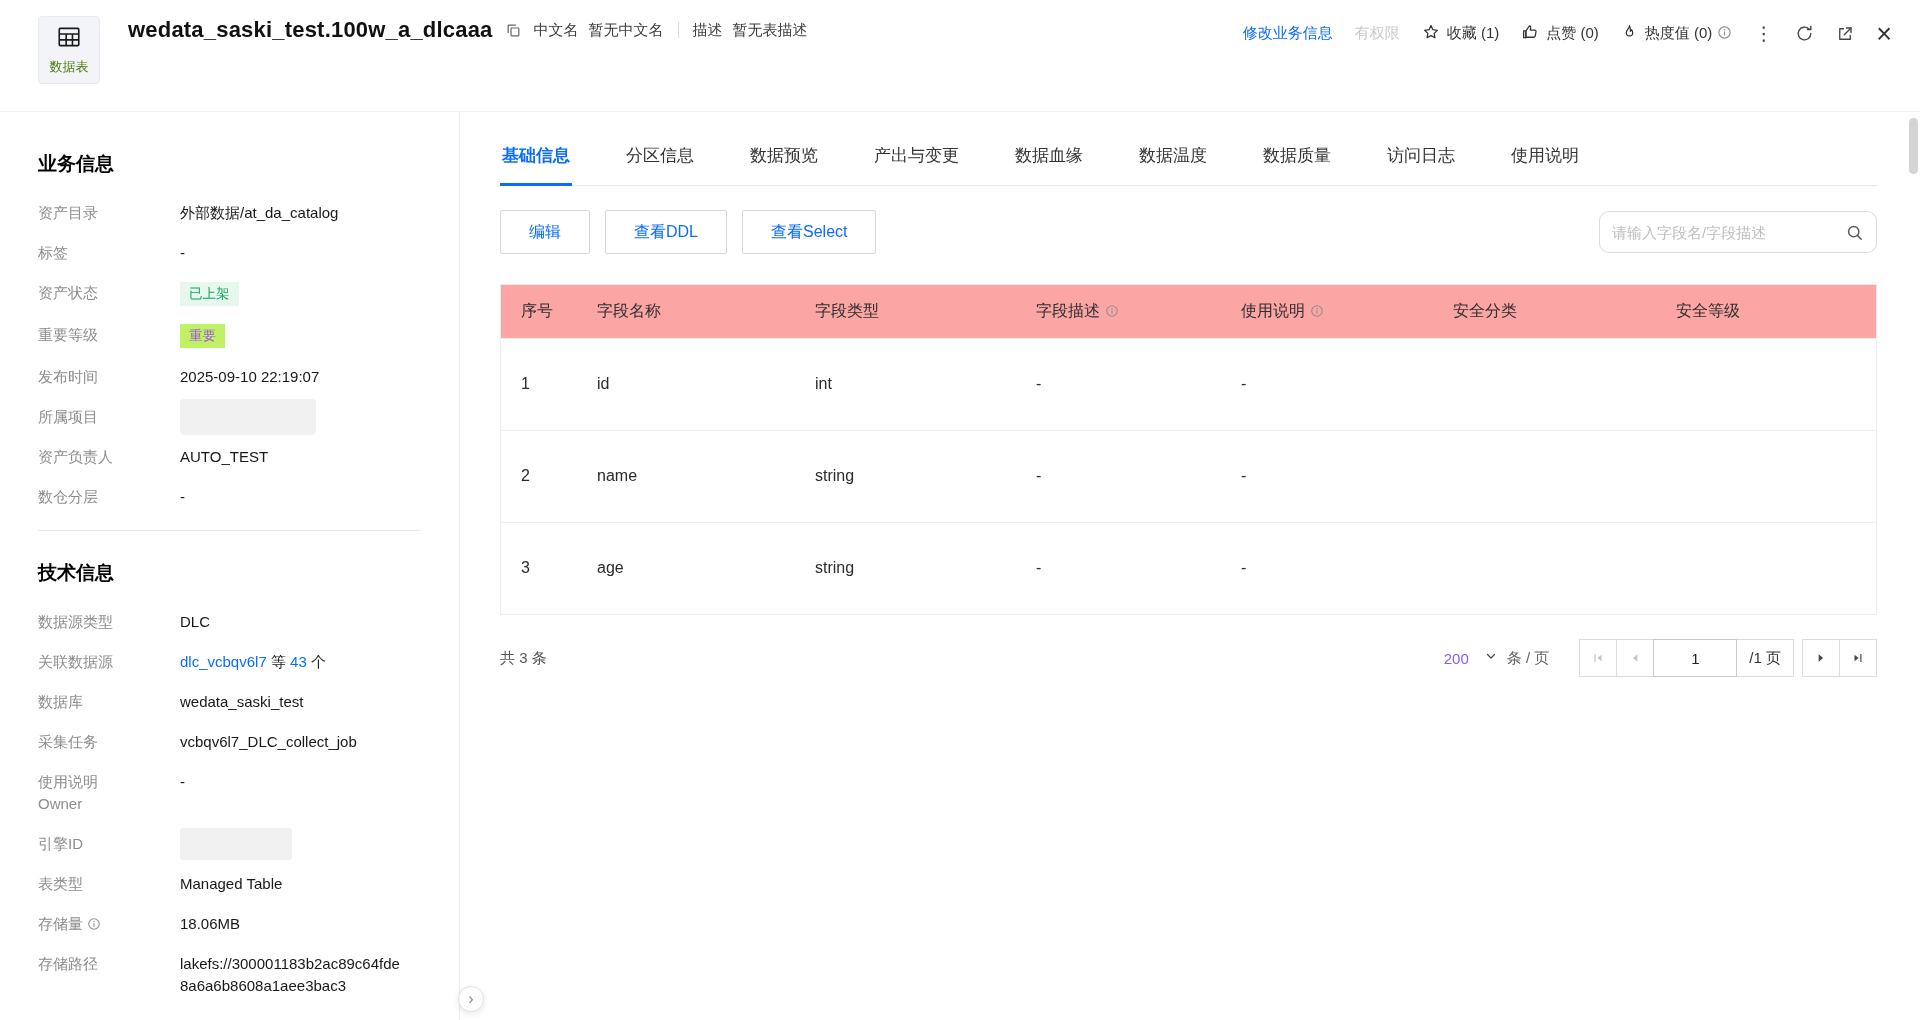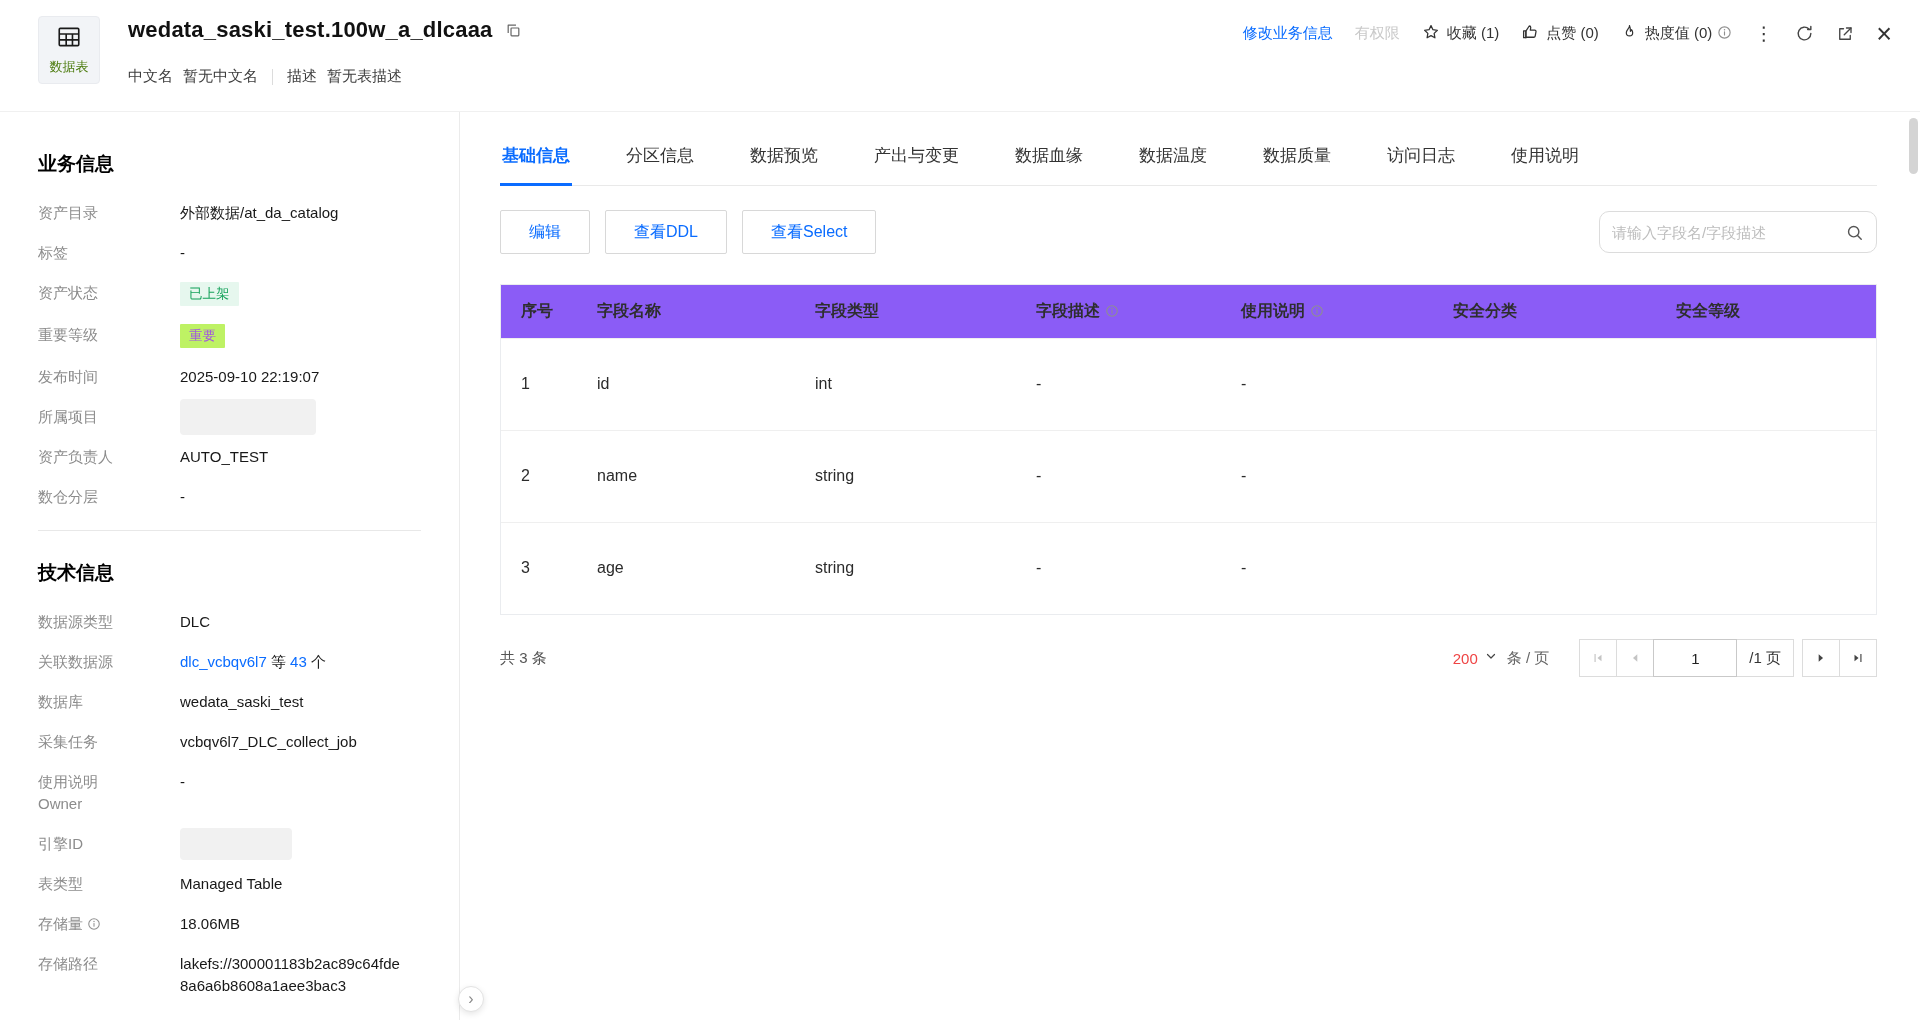--- a/index.html
+++ b/index.html
@@ -3,21 +3,21 @@
 <meta charset="utf-8">
 <style>
 *{margin:0;padding:0;box-sizing:border-box}
 html,body{width:1920px;height:1020px;overflow:hidden;background:#fff;color:#333;font-family:"Liberation Sans","DejaVu Sans",sans-serif}
 .page{position:relative;width:1920px;height:1020px;display:flex;flex-direction:column}
 
 
 .header{height:112px;flex:0 0 112px;display:flex;align-items:flex-start;padding:14px 28px 0 38px;border-bottom:1px solid #f0f0f0;background:#fff}
 .entity-box{width:62px;height:68px;background:#f2f4f7;border:1px solid #e9ebef;border-radius:4px;display:flex;flex-direction:column;align-items:center;justify-content:center;gap:4px;margin-right:28px;margin-top:2px}
 .entity-box .lbl{font-size:13px;color:#4d7c0f}
-.title-area{display:flex;flex-direction:column;gap:24px;padding-top:3px}
+.title-area{display:flex;flex-direction:row;gap:12px;padding-top:3px}
 .title-row{display:flex;align-items:center;gap:12px}
 .page-title{font-size:22px;font-weight:bold;color:#111;letter-spacing:.2px}
 .icon-btn{display:inline-flex;align-items:center;justify-content:center;cursor:pointer;background:none;border:none;padding:0}
 .subtitle-row{display:flex;align-items:center;gap:14px;font-size:15px;color:#3d3d3d}
 .sub-pair{display:flex;gap:10px}
 .v-sep{width:1px;height:16px;background:#dcdcdc}
 .header-right{margin-left:auto;display:flex;align-items:center;gap:22px;padding-top:9px;font-size:15px;white-space:nowrap}
 .link{color:#0a6cff;cursor:pointer;text-decoration:none}
 .perm{color:#c9c9c9}
 .stat{display:flex;align-items:center;gap:7px;color:#333;cursor:pointer}
@@ -45,26 +45,26 @@
 .tabs{display:flex;gap:52px;border-bottom:1px solid #e9e9e9}
 .tab{font-size:17px;color:#333;padding:6px 2px 16px;border-bottom:3px solid transparent;margin-bottom:-1px;cursor:pointer;white-space:nowrap}
 .tab.active{color:#0a6cff;font-weight:bold;border-bottom-color:#0a6cff}
 .toolbar{display:flex;align-items:center;margin-top:24px}
 .btn{height:44px;padding:0 28px;background:#fff;border:1px solid #d8d8d8;border-radius:2px;color:#0a6cff;font-size:16px;margin-right:15px;cursor:pointer;font-family:inherit}
 .search-box{margin-left:auto;width:278px;height:42px;border:1px solid #dcdcdc;border-radius:10px;display:flex;align-items:center;padding:0 12px;gap:8px;background:#fff}
 .search-box input{flex:1;border:none;outline:none;font-size:15px;color:#333;font-family:inherit;min-width:0;background:transparent}
 .search-box input::placeholder{color:#bdbdbd}
 .table-wrap{margin-top:30px;border:1px solid #eaecef}
 table{width:100%;border-collapse:collapse;table-layout:fixed}
-th{background:#8b5cf6;height:53px;font-weight:bold;font-size:16px;color:#2e2e2e;text-align:left;padding:0 10px 0 20px}
+th{background:#fca5a5;height:53px;font-weight:normal;font-size:16px;color:#2e2e2e;text-align:left;padding:0 10px 0 20px}
 .th-inner{display:flex;align-items:center;gap:5px}
 td{height:92px;font-size:16px;color:#2b2b2b;padding:0 10px 0 20px;border-top:1px solid #efefef;background:#fff}
 .table-footer{display:flex;align-items:center;margin-top:24px;font-size:15px;color:#555}
 .footer-right{margin-left:auto;display:flex;align-items:center}
-.page-size{display:flex;gap:7px;color:#ef4444;cursor:pointer}
+.page-size{display:flex;gap:16px;color:#8b5cf6;cursor:pointer}
 .per-page{margin-left:10px;color:#666}
 .pager{display:flex;align-items:center;margin-left:30px}
 .pg{width:38px;height:38px;background:#fff;border:1px solid #dcdcdc;display:flex;align-items:center;justify-content:center;margin-left:-1px;cursor:pointer;color:#444;padding:0}
 .pg.first{margin-left:0}
 .pg.disabled{color:#c4c4c4}
 .pg.next{margin-left:8px}
 .page-input{width:84px;height:38px;border:1px solid #c9c9c9;text-align:center;font-size:15px;color:#222;margin-left:-1px;outline:none;font-family:inherit;position:relative;z-index:1;background:#fff}
 .page-total-box{height:38px;display:flex;align-items:center;border:1px solid #dcdcdc;border-left:none;padding:0 12px;color:#333}
 
 

